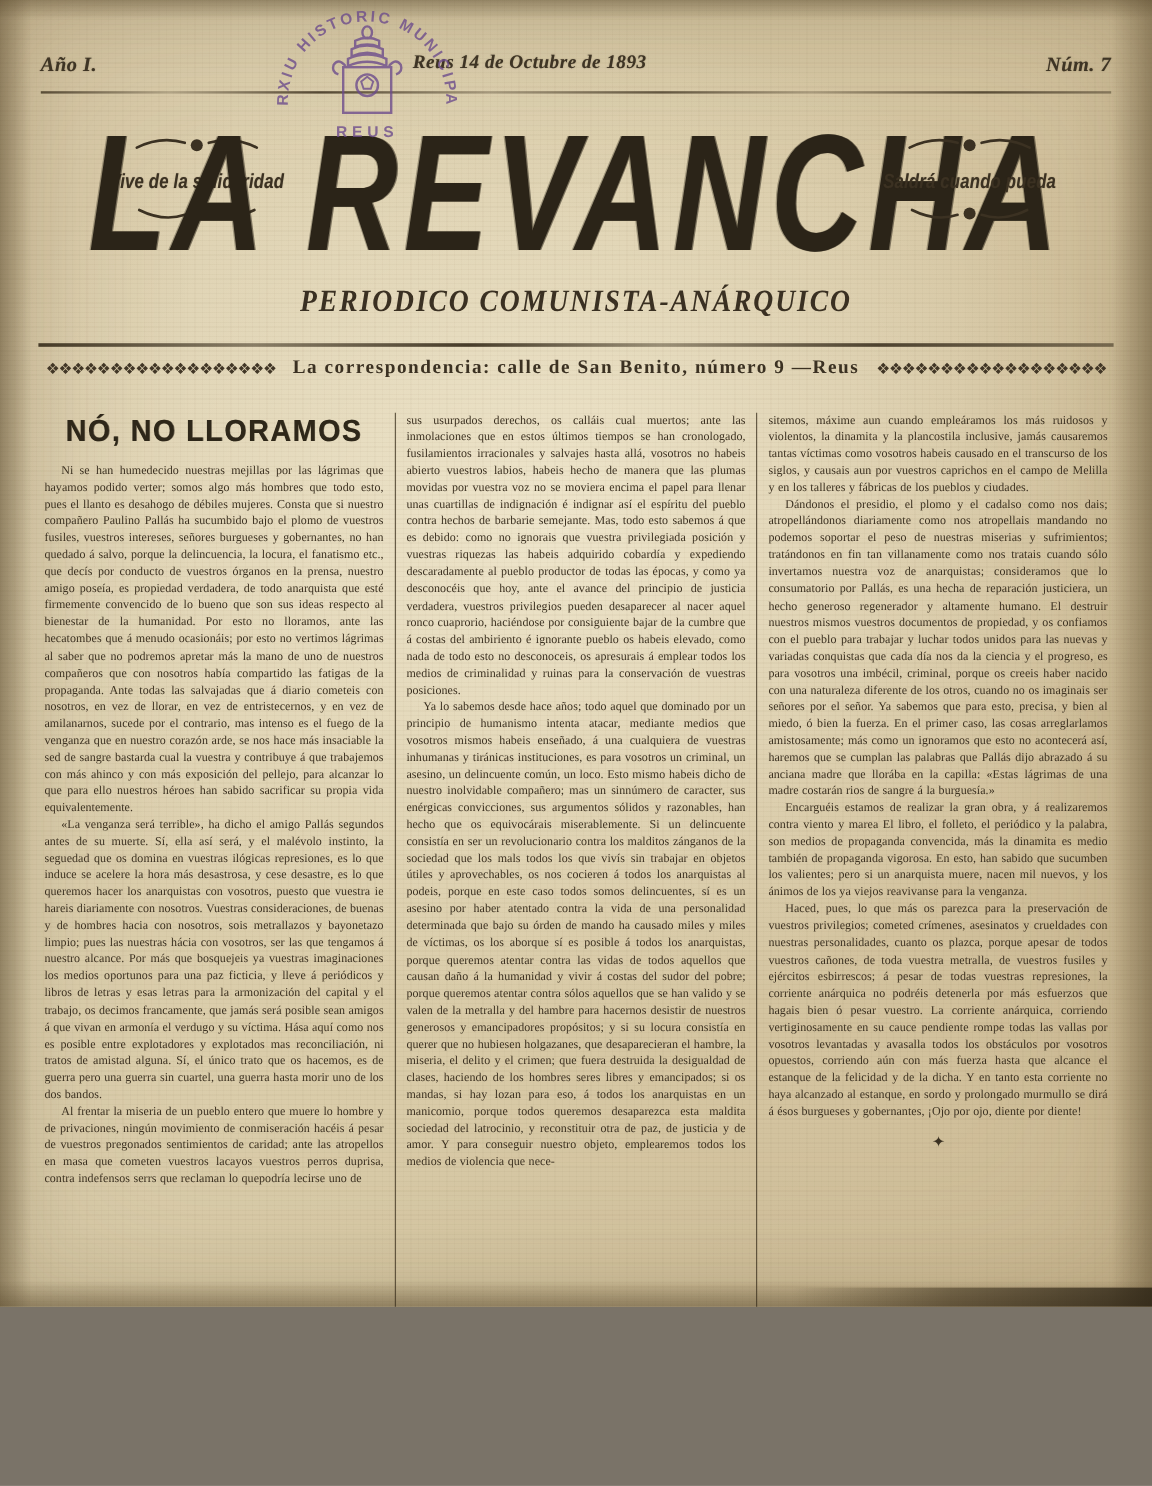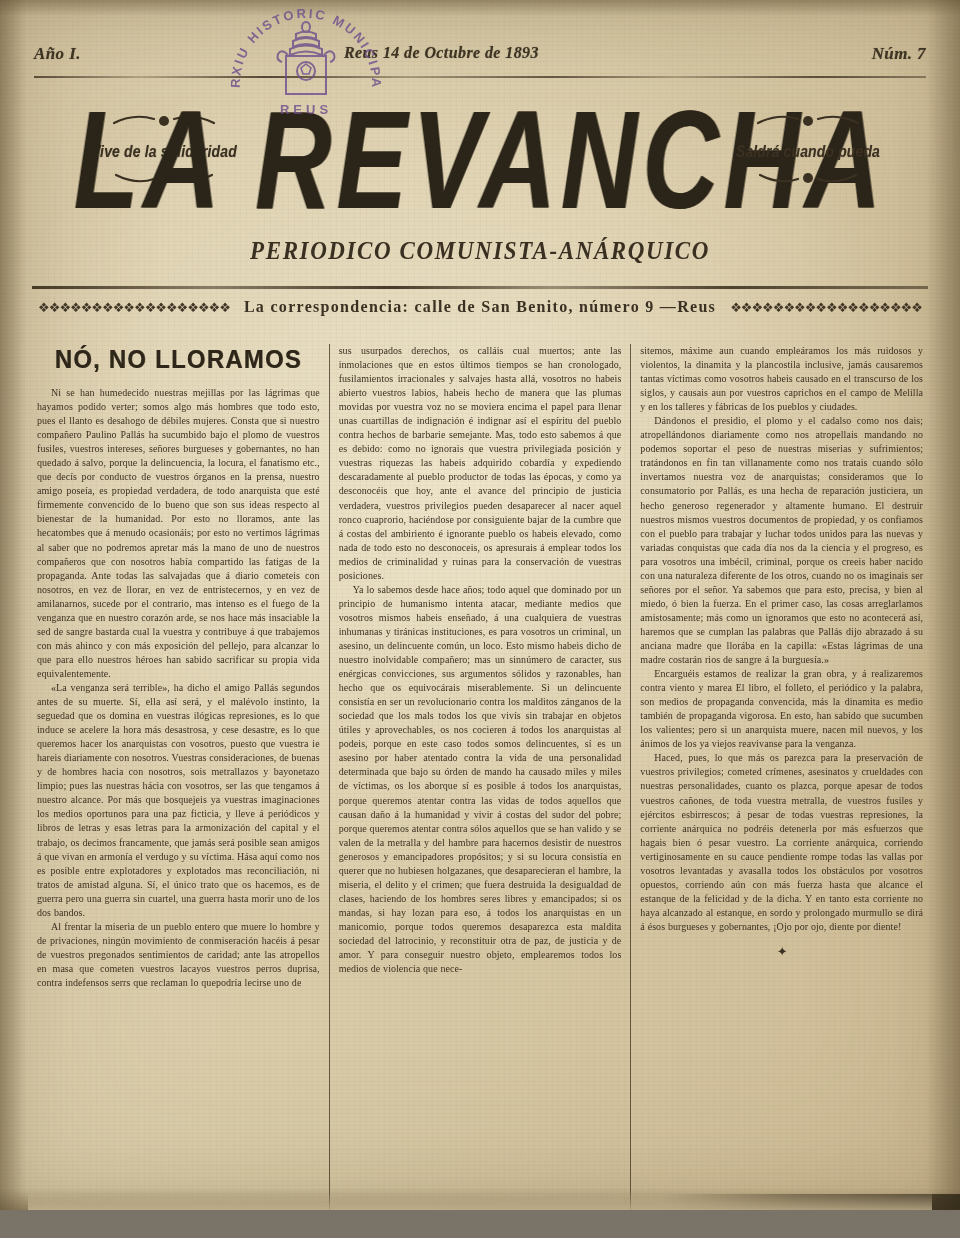--- a/index.html
+++ b/index.html
@@ -12,21 +12,21 @@
     width: 960px;
     height: 1238px;
     overflow: hidden;
     font-family: "Liberation Serif", serif;
   }
 
   
   .page {
     position: relative;
     width: 960px;
-    height: 1210px;
+    height: 1089px;
     box-sizing: border-box;
     background:
       radial-gradient(ellipse 75% 55% at 48% 40%, rgba(255,250,232,0.55) 0%, rgba(255,250,232,0) 70%),
       linear-gradient(105deg, #d6c6a4 0%, #dccfae 18%, #d9cba8 46%, #d3c39f 72%, #cdbb95 100%);
     overflow: hidden;
   }
   
   .grain {
     position: absolute;
     inset: 0;

